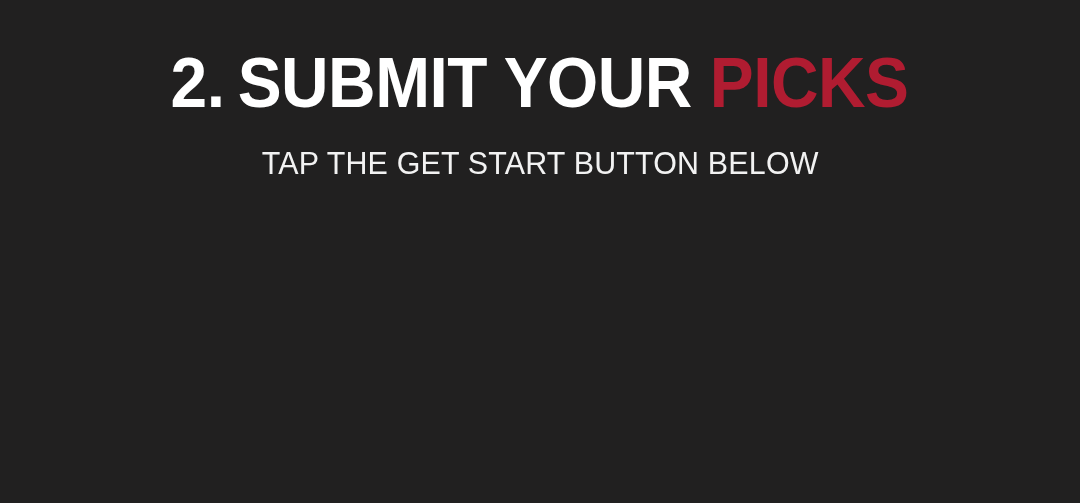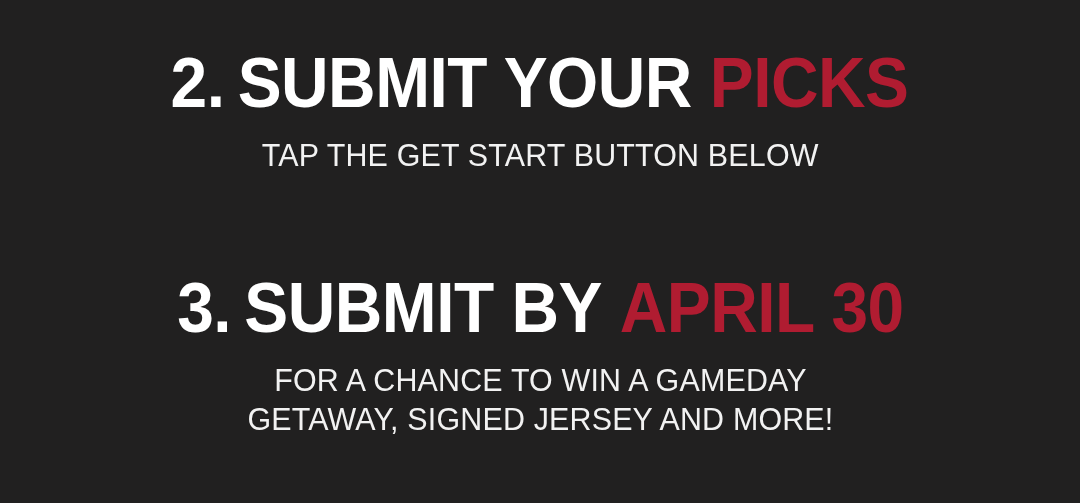--- a/index.html
+++ b/index.html
@@ -24,20 +24,21 @@
     flex-direction: column;
     align-items: center;
   }
 
   .step-block {
     width: 100%;
     display: flex;
     flex-direction: column;
     align-items: center;
     text-align: center;
+    gap: 8px;
   }
 
   
   #step-block-2 { margin-top: 48px; }
   #step-block-3 { margin-top: 99px; }
 
   
   .headline {
     display: block;
     white-space: nowrap;
@@ -89,23 +90,14 @@
 
   <div class="step-block" id="step-block-2">
     <div class="headline">
       <span class="step-number">2.</span><span class="headline-main">SUBMIT YOUR</span><span>&nbsp;</span><span class="headline-accent">PICKS</span>
     </div>
     <div class="subtitle">
       <span class="subtitle-line">TAP THE GET START BUTTON BELOW</span>
     </div>
   </div>
 
-  <div class="step-block" id="step-block-3">
-    <div class="headline">
-      <span class="step-number">3.</span><span class="headline-main">SUBMIT BY</span><span>&nbsp;</span><span class="headline-accent">APRIL 30</span>
-    </div>
-    <div class="subtitle">
-      <span class="subtitle-line">FOR A CHANCE TO WIN A GAMEDAY</span>
-      <span class="subtitle-line">GETAWAY, SIGNED JERSEY AND MORE!</span>
-    </div>
-  </div>
 
 </div>
 
 </body></html>

